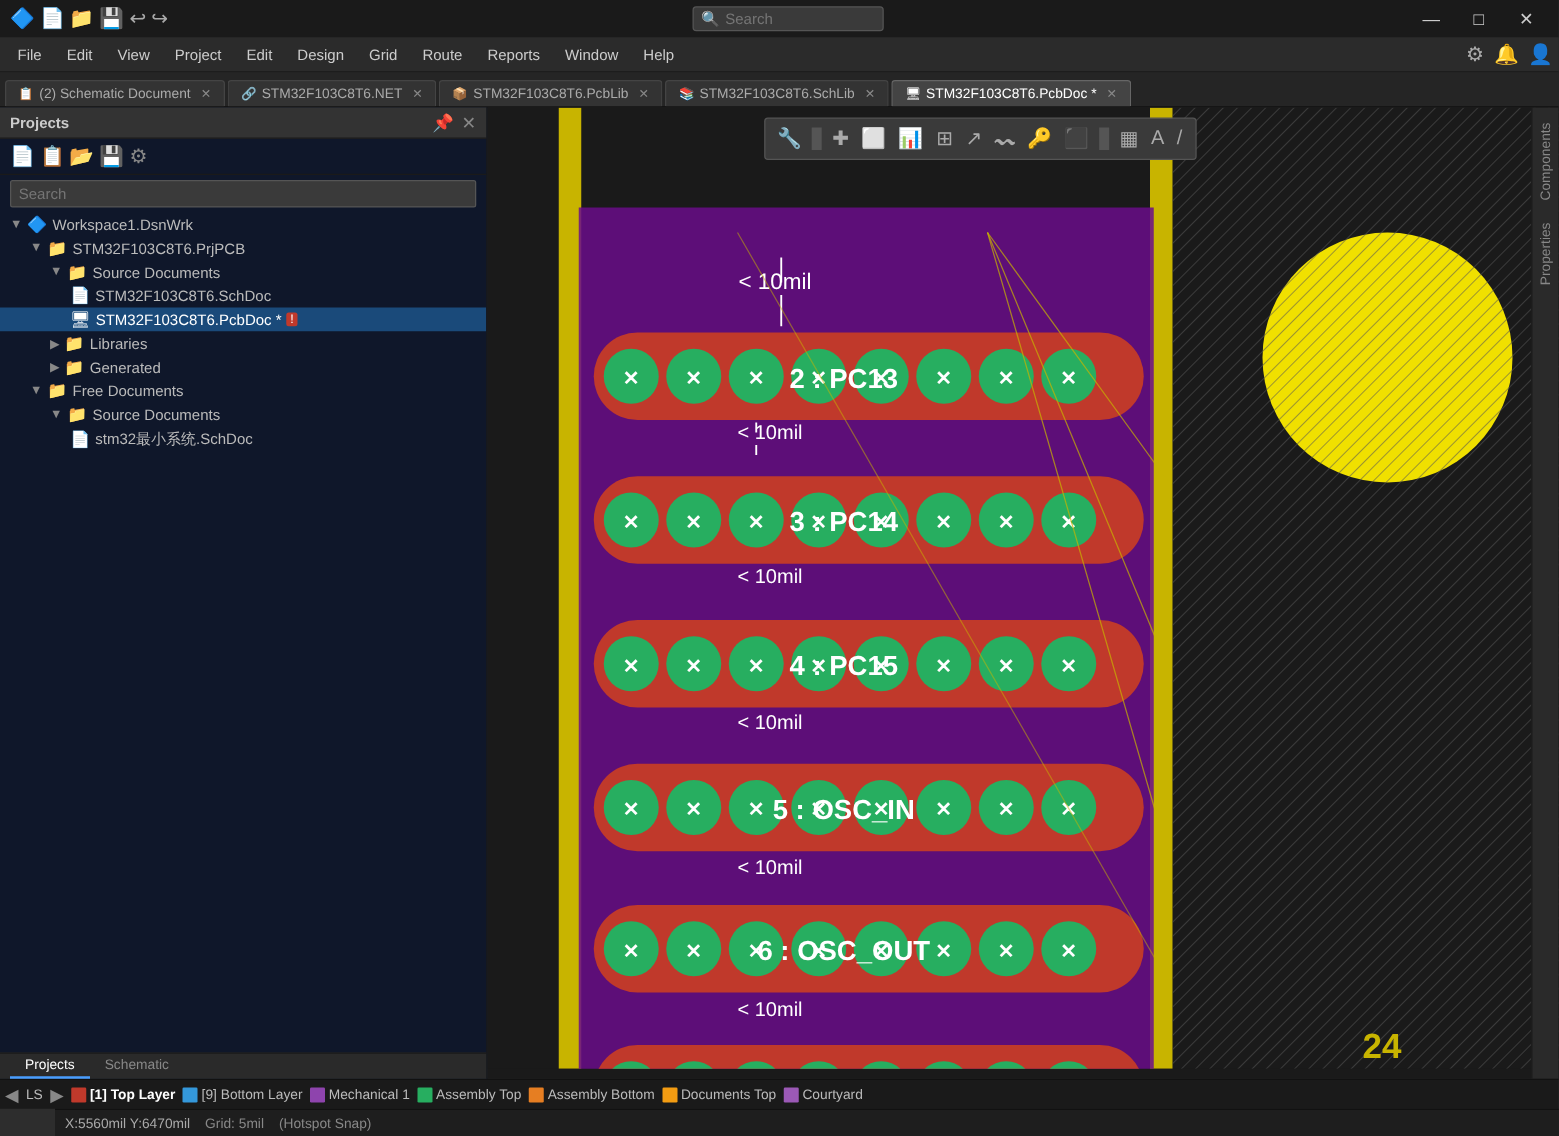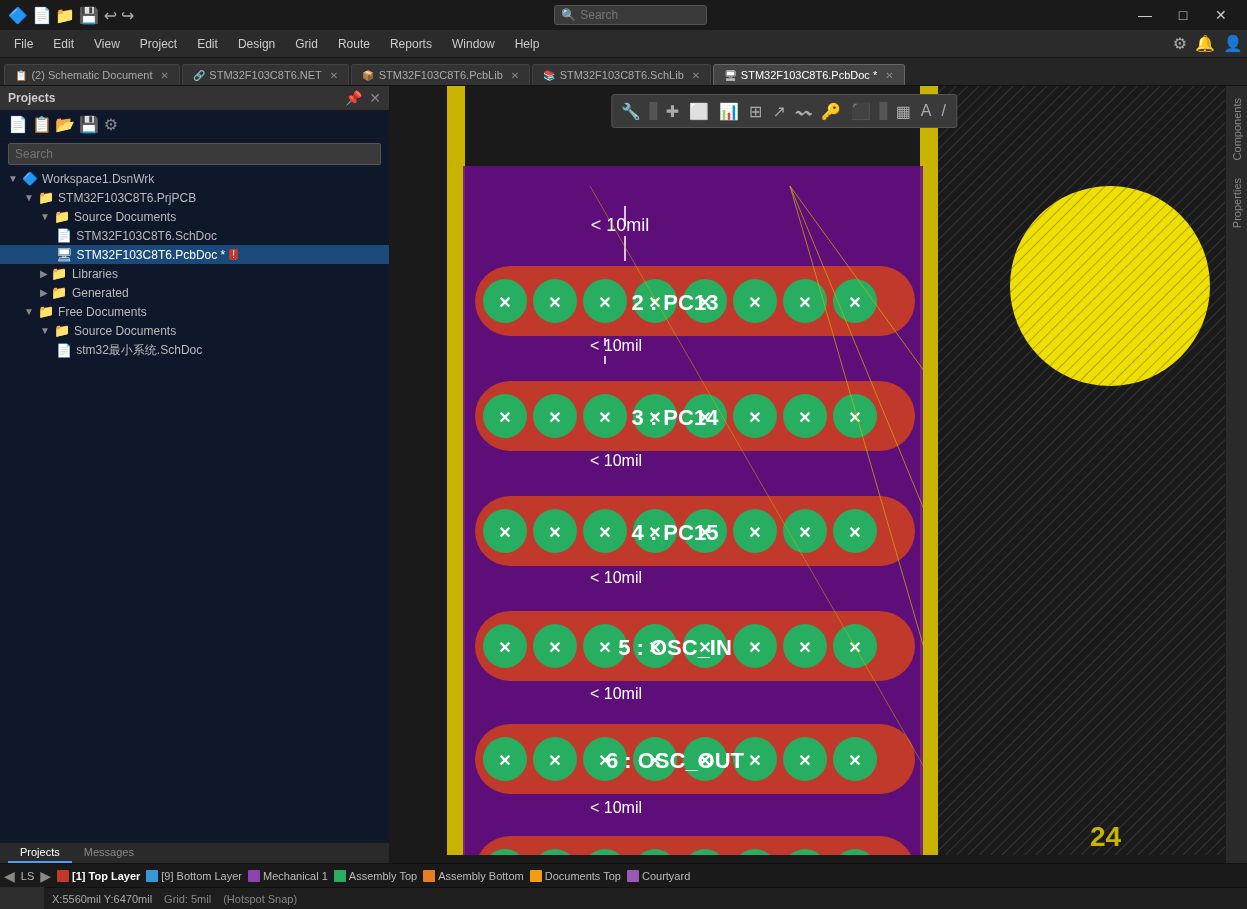--- a/index.html
+++ b/index.html
@@ -313,21 +313,21 @@
       </div>
       <div class="tree-item">
         <span class="indent" style="width:48px"></span>
         <span class="icon">📄</span>
         <span>stm32最小系统.SchDoc</span>
       </div>
     </div>
 
     <div id="bottom-tabs">
       <div class="bottom-tab active">Projects</div>
-      <div class="bottom-tab">Messages</div>
+      <div class="bottom-tab">Schematic</div>
     </div>
   </div>
 
   <div id="canvas-area">
 
     <div id="canvas-toolbar">
       <span>🔧</span>
       <span class="sep"></span>
       <span>✚</span>
       <span>⬜</span>

